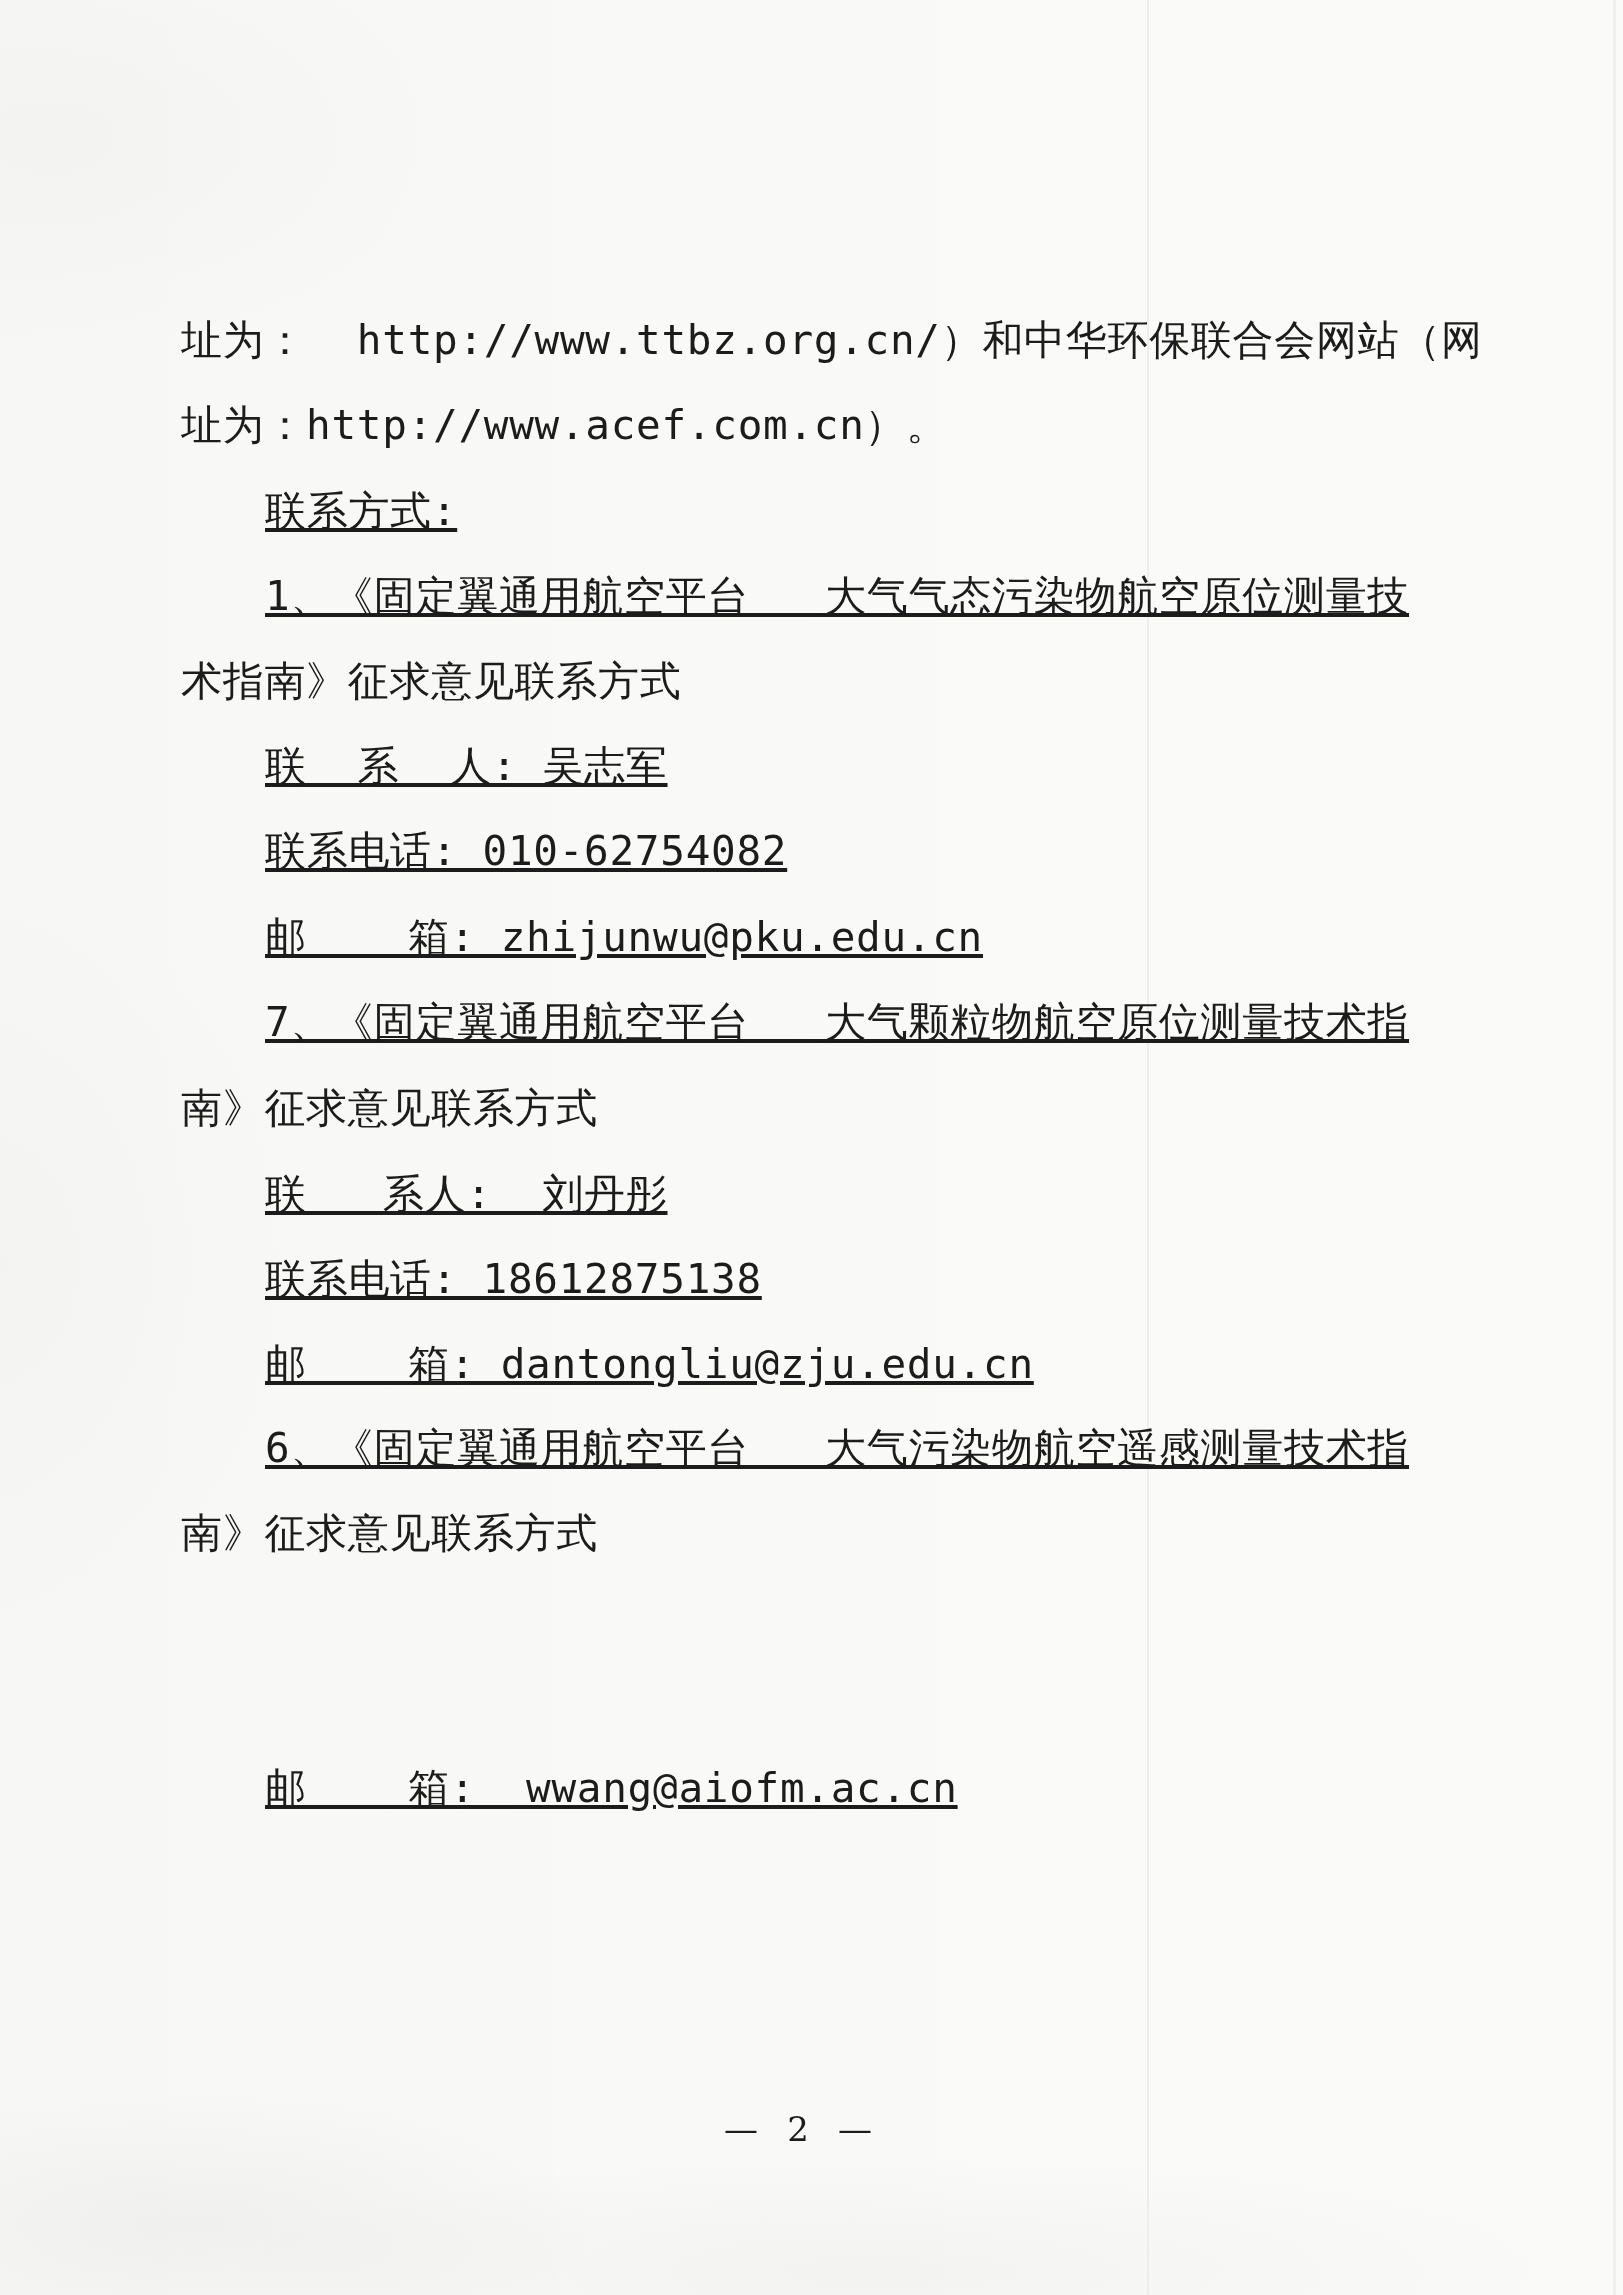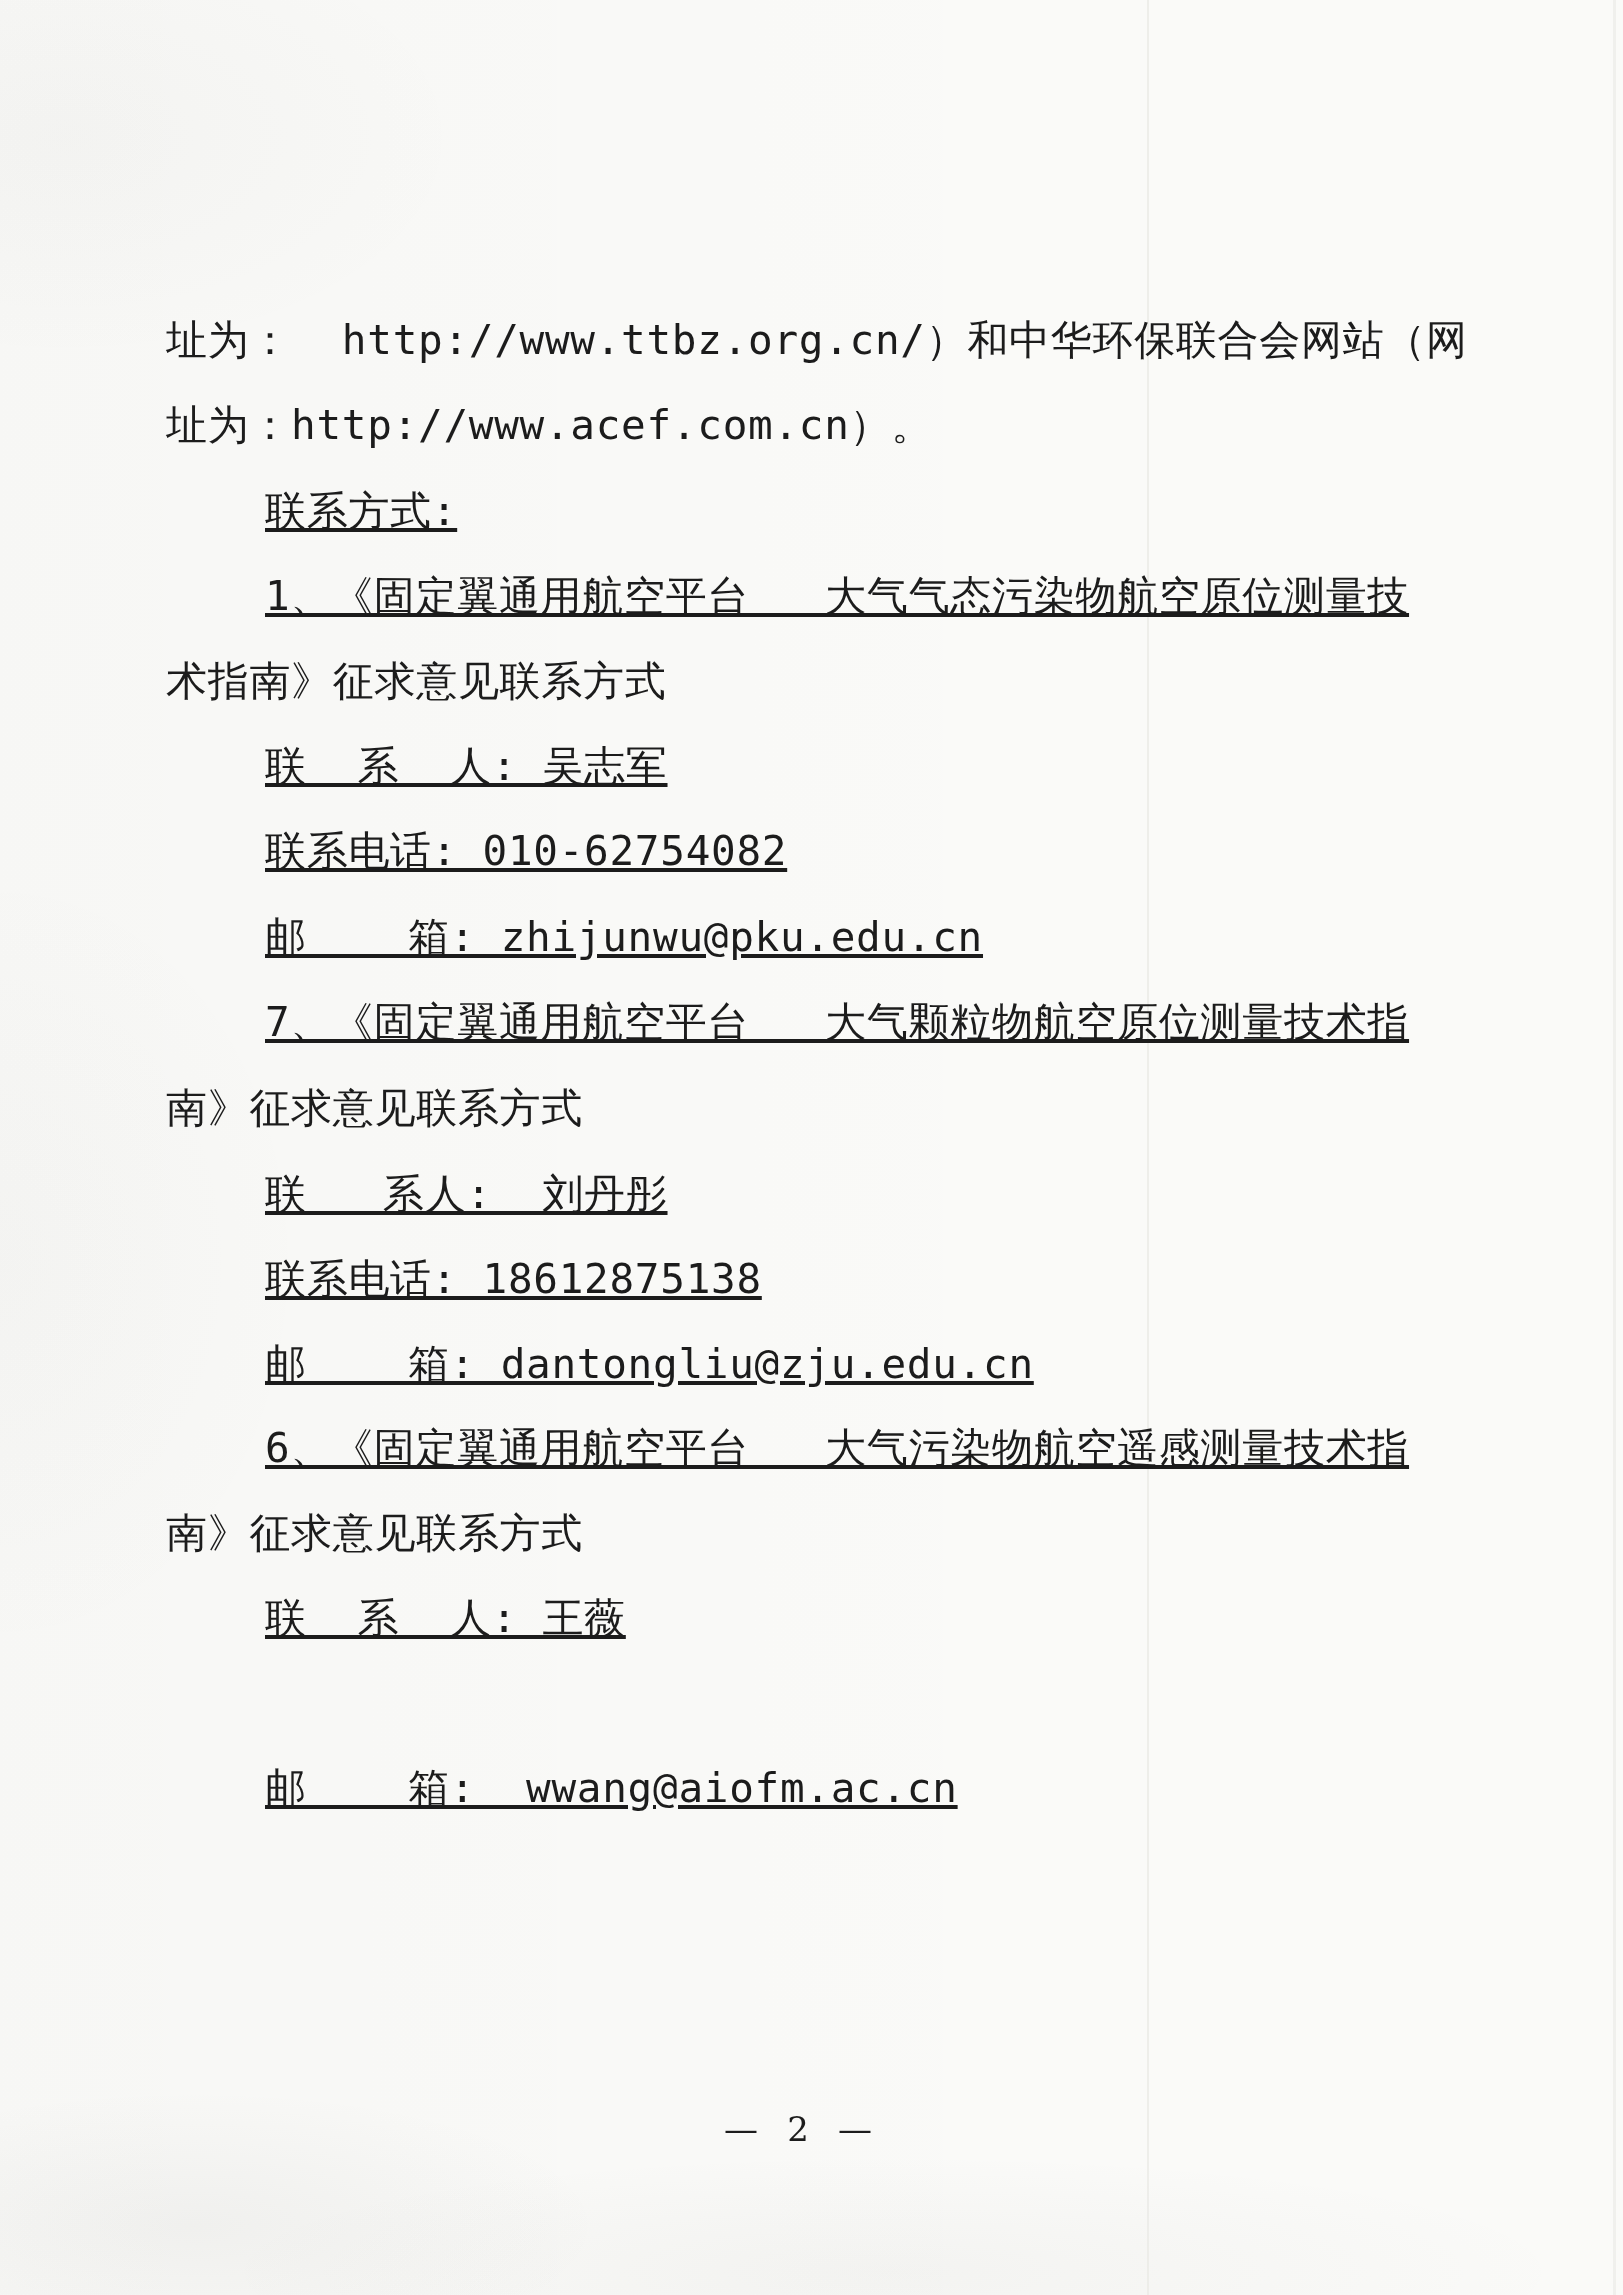--- a/index.html
+++ b/index.html
@@ -31,21 +31,21 @@
   .scanline.b { left: 1613px; width: 2.6px; opacity: 0.6; }
   .line {
     position: absolute;
     font-family: "DejaVu Sans Mono", "DejaVu Serif", "Liberation Serif", serif;
     font-size: 41px;
     line-height: 43px;
     white-space: pre;
     letter-spacing: 0.7px;
     color: #1c1c1c;
   }
-  .m0 { left: 166px; }   
+  .m0 { left: 181px; }   
   .m2 { left: 265px; text-decoration: underline; }   
   .footer {
     position: absolute;
     top: 2109px;
     left: 724px;
     font-family: "DejaVu Serif", "Liberation Serif", serif;
     font-size: 34px;
     letter-spacing: 9.2px;
     white-space: pre;
     color: #1c1c1c;
@@ -71,19 +71,18 @@
   <div class="line m2" style="top:916px">邮    箱: zhijunwu@pku.edu.cn</div>
 
   <div class="line m2" style="top:1001px">7、《固定翼通用航空平台   大气颗粒物航空原位测量技术指</div>
   <div class="line m0" style="top:1087px">南》征求意见联系方式</div>
   <div class="line m2" style="top:1173px">联   系人:  刘丹彤</div>
   <div class="line m2" style="top:1258px">联系电话: 18612875138</div>
   <div class="line m2" style="top:1343px">邮    箱: dantongliu@zju.edu.cn</div>
 
   <div class="line m2" style="top:1427px">6、《固定翼通用航空平台   大气污染物航空遥感测量技术指</div>
   <div class="line m0" style="top:1512px">南》征求意见联系方式</div>
-  <div class="line m2" style="top:1597px">联  系  人: 王薇</div>
   <div class="line m2" style="top:1767px">邮    箱:  wwang@aiofm.ac.cn</div>
 
   <div class="footer">— 2 —</div>
 
 </div>
 
 
 </body></html>

